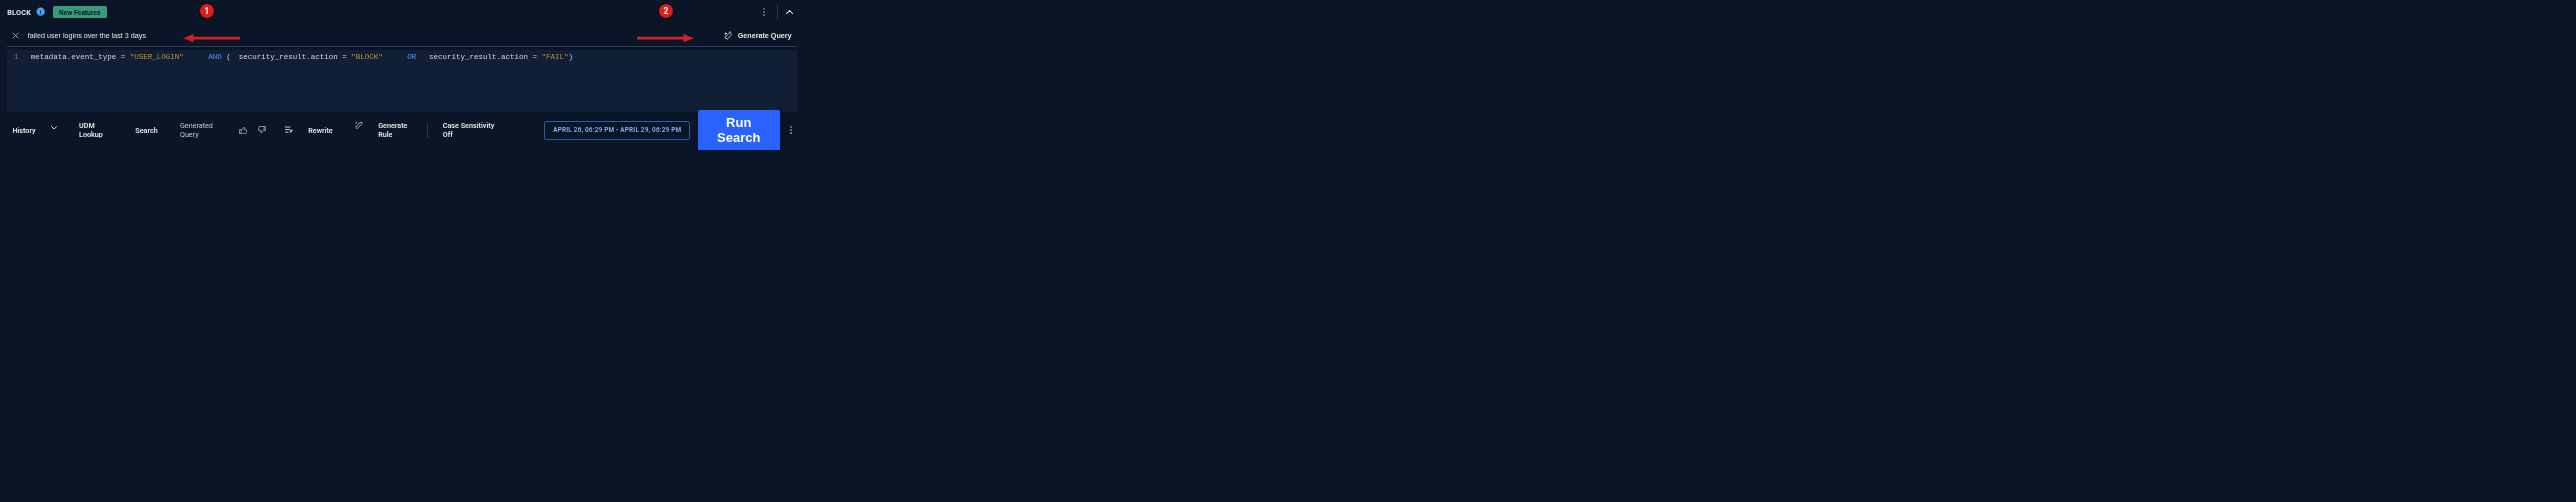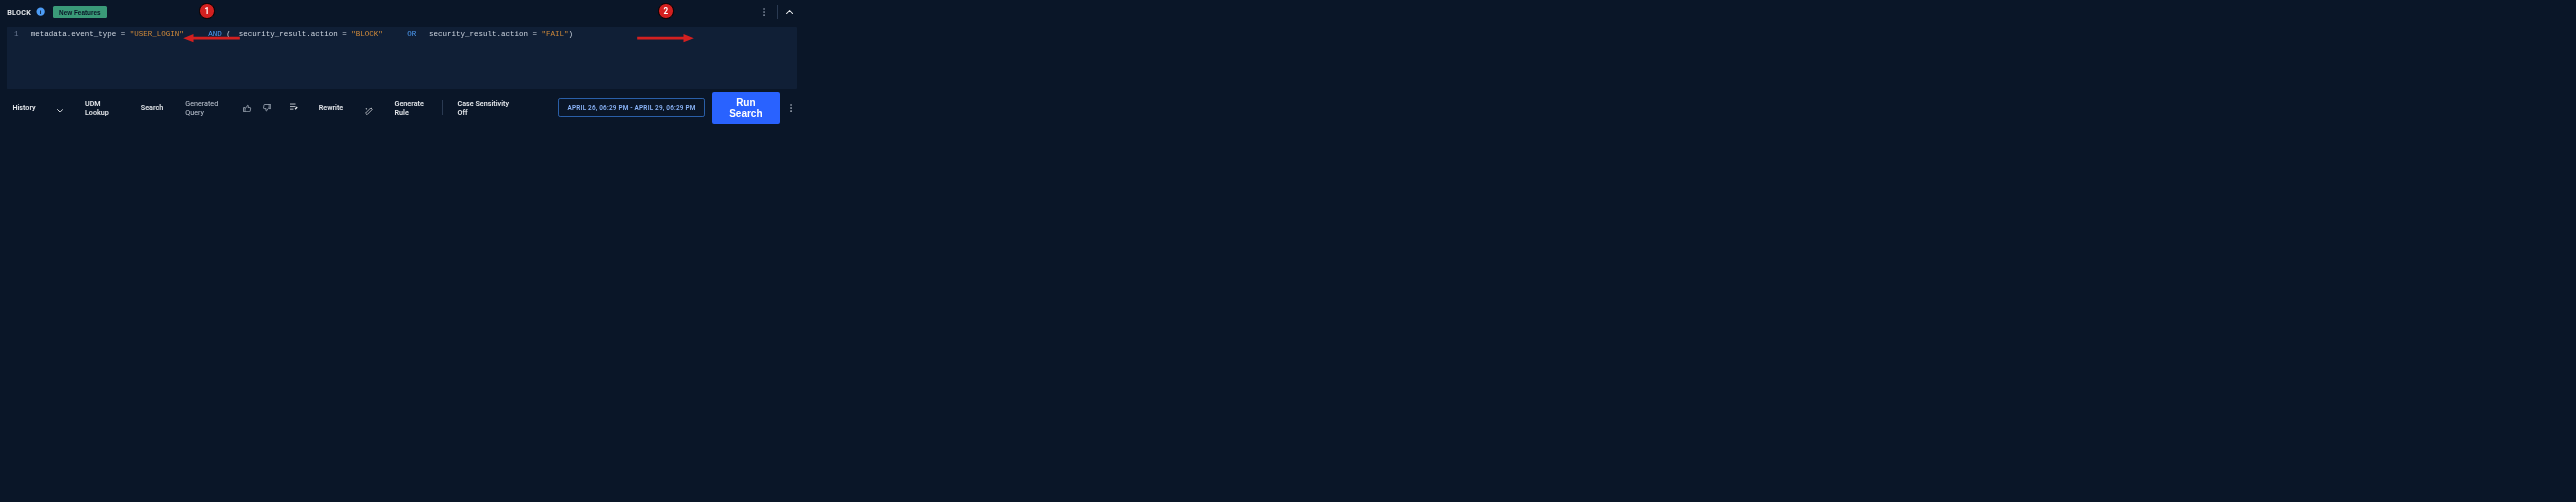--- a/index.html
+++ b/index.html
@@ -135,22 +135,22 @@
   .toolbar {
     display:flex;
     align-items:center;
     gap: 0;
     padding: 0 7.2px;
     height: 29px;
     margin-top: 4.1px;
   }
   .tb-item {
     display:flex;
-    align-items:flex-end;
-    gap: 21px;
+    align-items:flex-start;
+    gap: 15px;
     color: #e4e7eb;
     font-size: 7.2px;
     font-weight: 600;
     cursor:pointer;
     padding: 3.1px 5.2px;
     border-radius: 2.1px;
   }
   .tb-light {
     font-weight: 400;
     color: #c0c8d4;
@@ -177,21 +177,21 @@
     letter-spacing: 0.2px;
     padding: 4.6px 8.2px;
     border-radius: 2.1px;
     cursor:pointer;
     white-space: nowrap;
     margin-left: 44px;
   }
   .run-btn {
     background: #2962ff;
     color: #fff;
-    font-size: 10px;
+    font-size: 13px;
     font-weight: 700;
     border:none;
     padding: 5.2px 11.3px;
     border-radius: 2px;
     margin-left: 7.2px;
     cursor:pointer;
   }
   .tb-kebab {
     width: 14.4px; height:14.4px;
     display:flex;align-items:center;justify-content:center;
@@ -242,20 +242,38 @@
         </svg>
     </div>
     <div class="header-divider"></div>
     <div class="header-collapse">
       <svg width="7.2" height="4.1" viewBox="0 0 14 8">
           <path d="M1 7 L7 1 L13 7" stroke="currentColor" stroke-width="2" fill="none" stroke-linecap="round" stroke-linejoin="round"></path>
         </svg>
     </div>
   </div>
 
+  <div class="nl-row">
+    <div class="nl-close">
+      <svg width="7.2" height="7.2" viewBox="0 0 14 14">
+          <path d="M2 2 L12 12 M12 2 L2 12" stroke="currentColor" stroke-width="1.8" stroke-linecap="round"></path>
+        </svg>
+    </div>
+    <input class="nl-input" type="text" value="failed user logins over the last 3 days" style="">
+    <button class="gen-query-btn">
+      <span class="sparkle-icon">
+        <svg width="9.3" height="9.3" viewBox="0 0 18 18">
+            <path d="M2.5 4 L3.5 2 L4.5 4 L6.5 5 L4.5 6 L3.5 8 L2.5 6 L0.5 5 Z" fill="#e4e7eb"></path>
+            <path d="M12 0 L12.7 1.3 L14 2 L12.7 2.7 L12 4 L11.3 2.7 L10 2 L11.3 1.3 Z" fill="#e4e7eb"></path>
+            <path d="M6 16 L15 7 L11 3 L2 12 Z M6 16 L2 12" stroke="#e4e7eb" stroke-width="1.5" fill="none" stroke-linejoin="round"></path>
+          </svg>
+      </span>
+      <span>Generate Query</span>
+    </button>
+  </div>
 
   <div class="editor-wrap">
     <div class="gutter">
       <div>1</div>
     </div>
     <div class="code"><span class="tok-id">metadata.event_type</span><span class="tok-punc"> = </span><span class="tok-str">"USER_LOGIN"</span><span class="tok-punc"> </span><span class="tok-kw">AND</span><span class="tok-punc"> (</span><span class="tok-id">security_result.action</span><span class="tok-punc"> = </span><span class="tok-str">"BLOCK"</span><span class="tok-punc"> </span><span class="tok-kw">OR</span><span class="tok-punc"> </span><span class="tok-id">security_result.action</span><span class="tok-punc"> = </span><span class="tok-str">"FAIL"</span><span class="tok-punc">)</span></div>
   </div>
 
   <div class="toolbar">
     <div class="tb-item">

